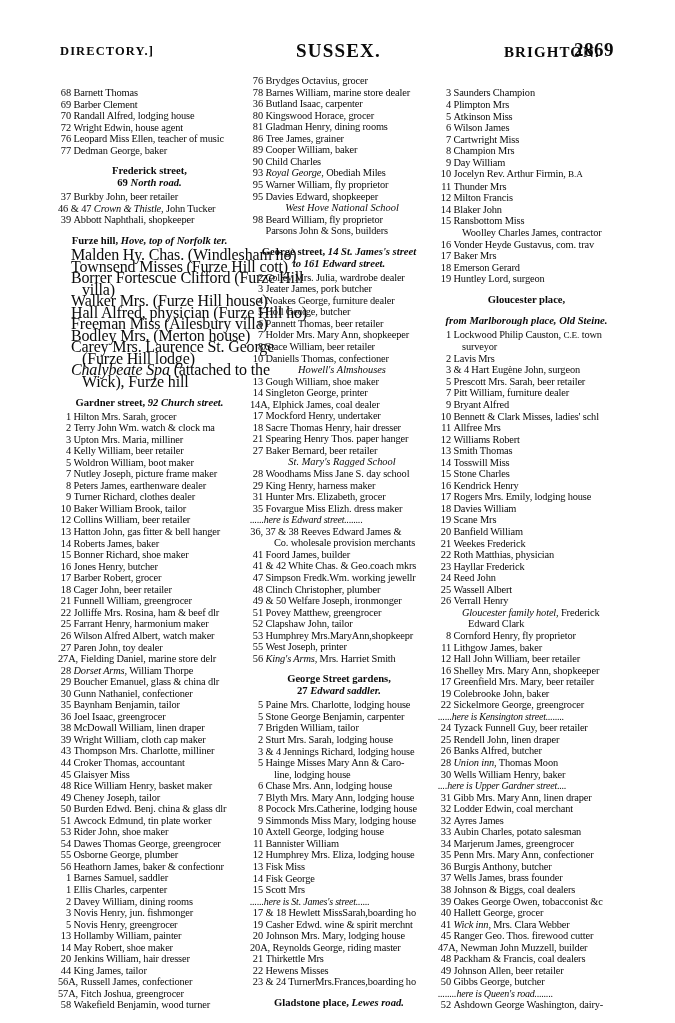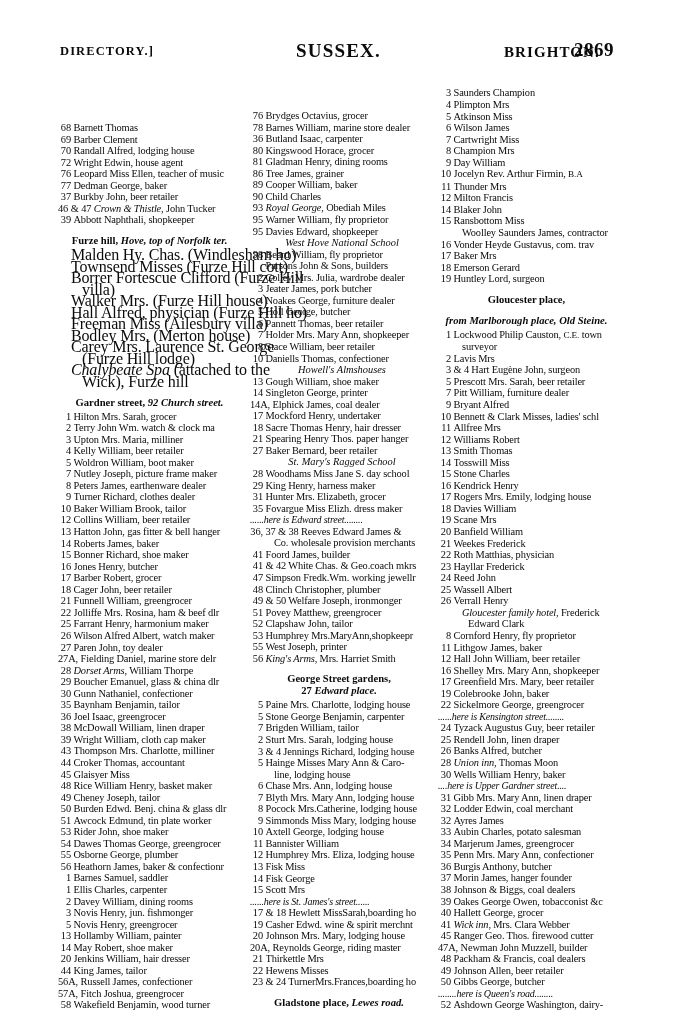--- a/index.html
+++ b/index.html
@@ -170,20 +170,21 @@
           <span class="txt">Wright Edwin, house agent</span>
         </div>
         <div class="entry">
           <span class="num">76</span>
           <span class="txt">Leopard Miss Ellen, teacher of music</span>
         </div>
         <div class="entry">
           <span class="num">77</span>
           <span class="txt">Dedman George, baker</span>
         </div>
+        <div class="street">Frederick street, <span class="l2">69 <span class="ital">North road.</span></span></div>
         <div class="entry">
           <span class="num">37</span>
           <span class="txt">Burkby John, beer retailer</span>
         </div>
         <div class="entry">
           <span class="num">46 &amp; 47</span>
           <span class="txt"><span class="ital">Crown &amp; Thistle</span>, John Tucker</span>
         </div>
         <div class="entry">
           <span class="num">39</span>
@@ -459,20 +460,21 @@
         </div>
         <div class="subhead">West Hove National School</div>
         <div class="entry">
           <span class="num">98</span>
           <span class="txt">Beard William, fly proprietor</span>
         </div>
         <div class="entry">
           <span class="num"></span>
           <span class="txt">Parsons John &amp; Sons, builders</span>
         </div>
+        <div class="street">George street, <span class="ital">14 St. James's street</span><span class="l2"><span class="ital">to 161 Edward street.</span></span></div>
         <div class="entry">
           <span class="num">2</span>
           <span class="txt">Colley Mrs. Julia, wardrobe dealer</span>
         </div>
         <div class="entry">
           <span class="num">3</span>
           <span class="txt">Jeater James, pork butcher</span>
         </div>
         <div class="entry">
           <span class="num">4</span>
@@ -583,21 +585,21 @@
           <span class="txt">Humphrey Mrs.MaryAnn,shopkeepr</span>
         </div>
         <div class="entry">
           <span class="num">55</span>
           <span class="txt">West Joseph, printer</span>
         </div>
         <div class="entry">
           <span class="num">56</span>
           <span class="txt"><span class="ital">King's Arms</span>, Mrs. Harriet Smith</span>
         </div>
-        <div class="street">George Street gardens, <span class="l2">27 <span class="ital">Edward place.</span></span></div>
+        <div class="street">George Street gardens, <span class="l2">27 <span class="ital">Edward saddler.</span></span></div>
         <div class="entry">
           <span class="num">5</span>
           <span class="txt">Paine Mrs. Charlotte, lodging house</span>
         </div>
         <div class="entry">
           <span class="num">5</span>
           <span class="txt">Stone George Benjamin, carpenter</span>
         </div>
         <div class="entry">
           <span class="num">7</span>
@@ -729,21 +731,21 @@
           <span class="txt">Milton Francis</span>
         </div>
         <div class="entry">
           <span class="num">14</span>
           <span class="txt">Blaker John</span>
         </div>
         <div class="entry">
           <span class="num">15</span>
           <span class="txt">Ransbottom Miss</span>
         </div>
-        <div class="cont">Woolley Saunders James, contractor</div>
+        <div class="cont">Woolley Charles James, contractor</div>
         <div class="entry">
           <span class="num">16</span>
           <span class="txt">Vonder Heyde Gustavus, com. trav</span>
         </div>
         <div class="entry">
           <span class="num">17</span>
           <span class="txt">Baker Mrs</span>
         </div>
         <div class="entry">
           <span class="num">18</span>
@@ -874,21 +876,21 @@
           <span class="num">19</span>
           <span class="txt">Colebrooke John, baker</span>
         </div>
         <div class="entry">
           <span class="num">22</span>
           <span class="txt">Sickelmore George, greengrocer</span>
         </div>
         <div class="hereis">......here is Kensington street........</div>
         <div class="entry">
           <span class="num">24</span>
-          <span class="txt">Tyzack Augustus Guy, beer retailer</span>
+          <span class="txt">Tyzack Funnell Guy, beer retailer</span>
         </div>
         <div class="entry">
           <span class="num">25</span>
           <span class="txt">Rendell John, linen draper</span>
         </div>
         <div class="entry">
           <span class="num">26</span>
           <span class="txt">Banks Alfred, butcher</span>
         </div>
         <div class="entry">
@@ -923,21 +925,21 @@
         <div class="entry">
           <span class="num">35</span>
           <span class="txt">Penn Mrs. Mary Ann, confectioner</span>
         </div>
         <div class="entry">
           <span class="num">36</span>
           <span class="txt">Burgis Anthony, butcher</span>
         </div>
         <div class="entry">
           <span class="num">37</span>
-          <span class="txt">Morin James, hanger founder</span>
+          <span class="txt">Wells James, brass founder</span>
         </div>
         <div class="entry">
           <span class="num">38</span>
           <span class="txt">Johnson &amp; Biggs, coal dealers</span>
         </div>
         <div class="entry">
           <span class="num">39</span>
           <span class="txt">Oakes George Owen, tobacconist &amp;c</span>
         </div>
         <div class="entry">

